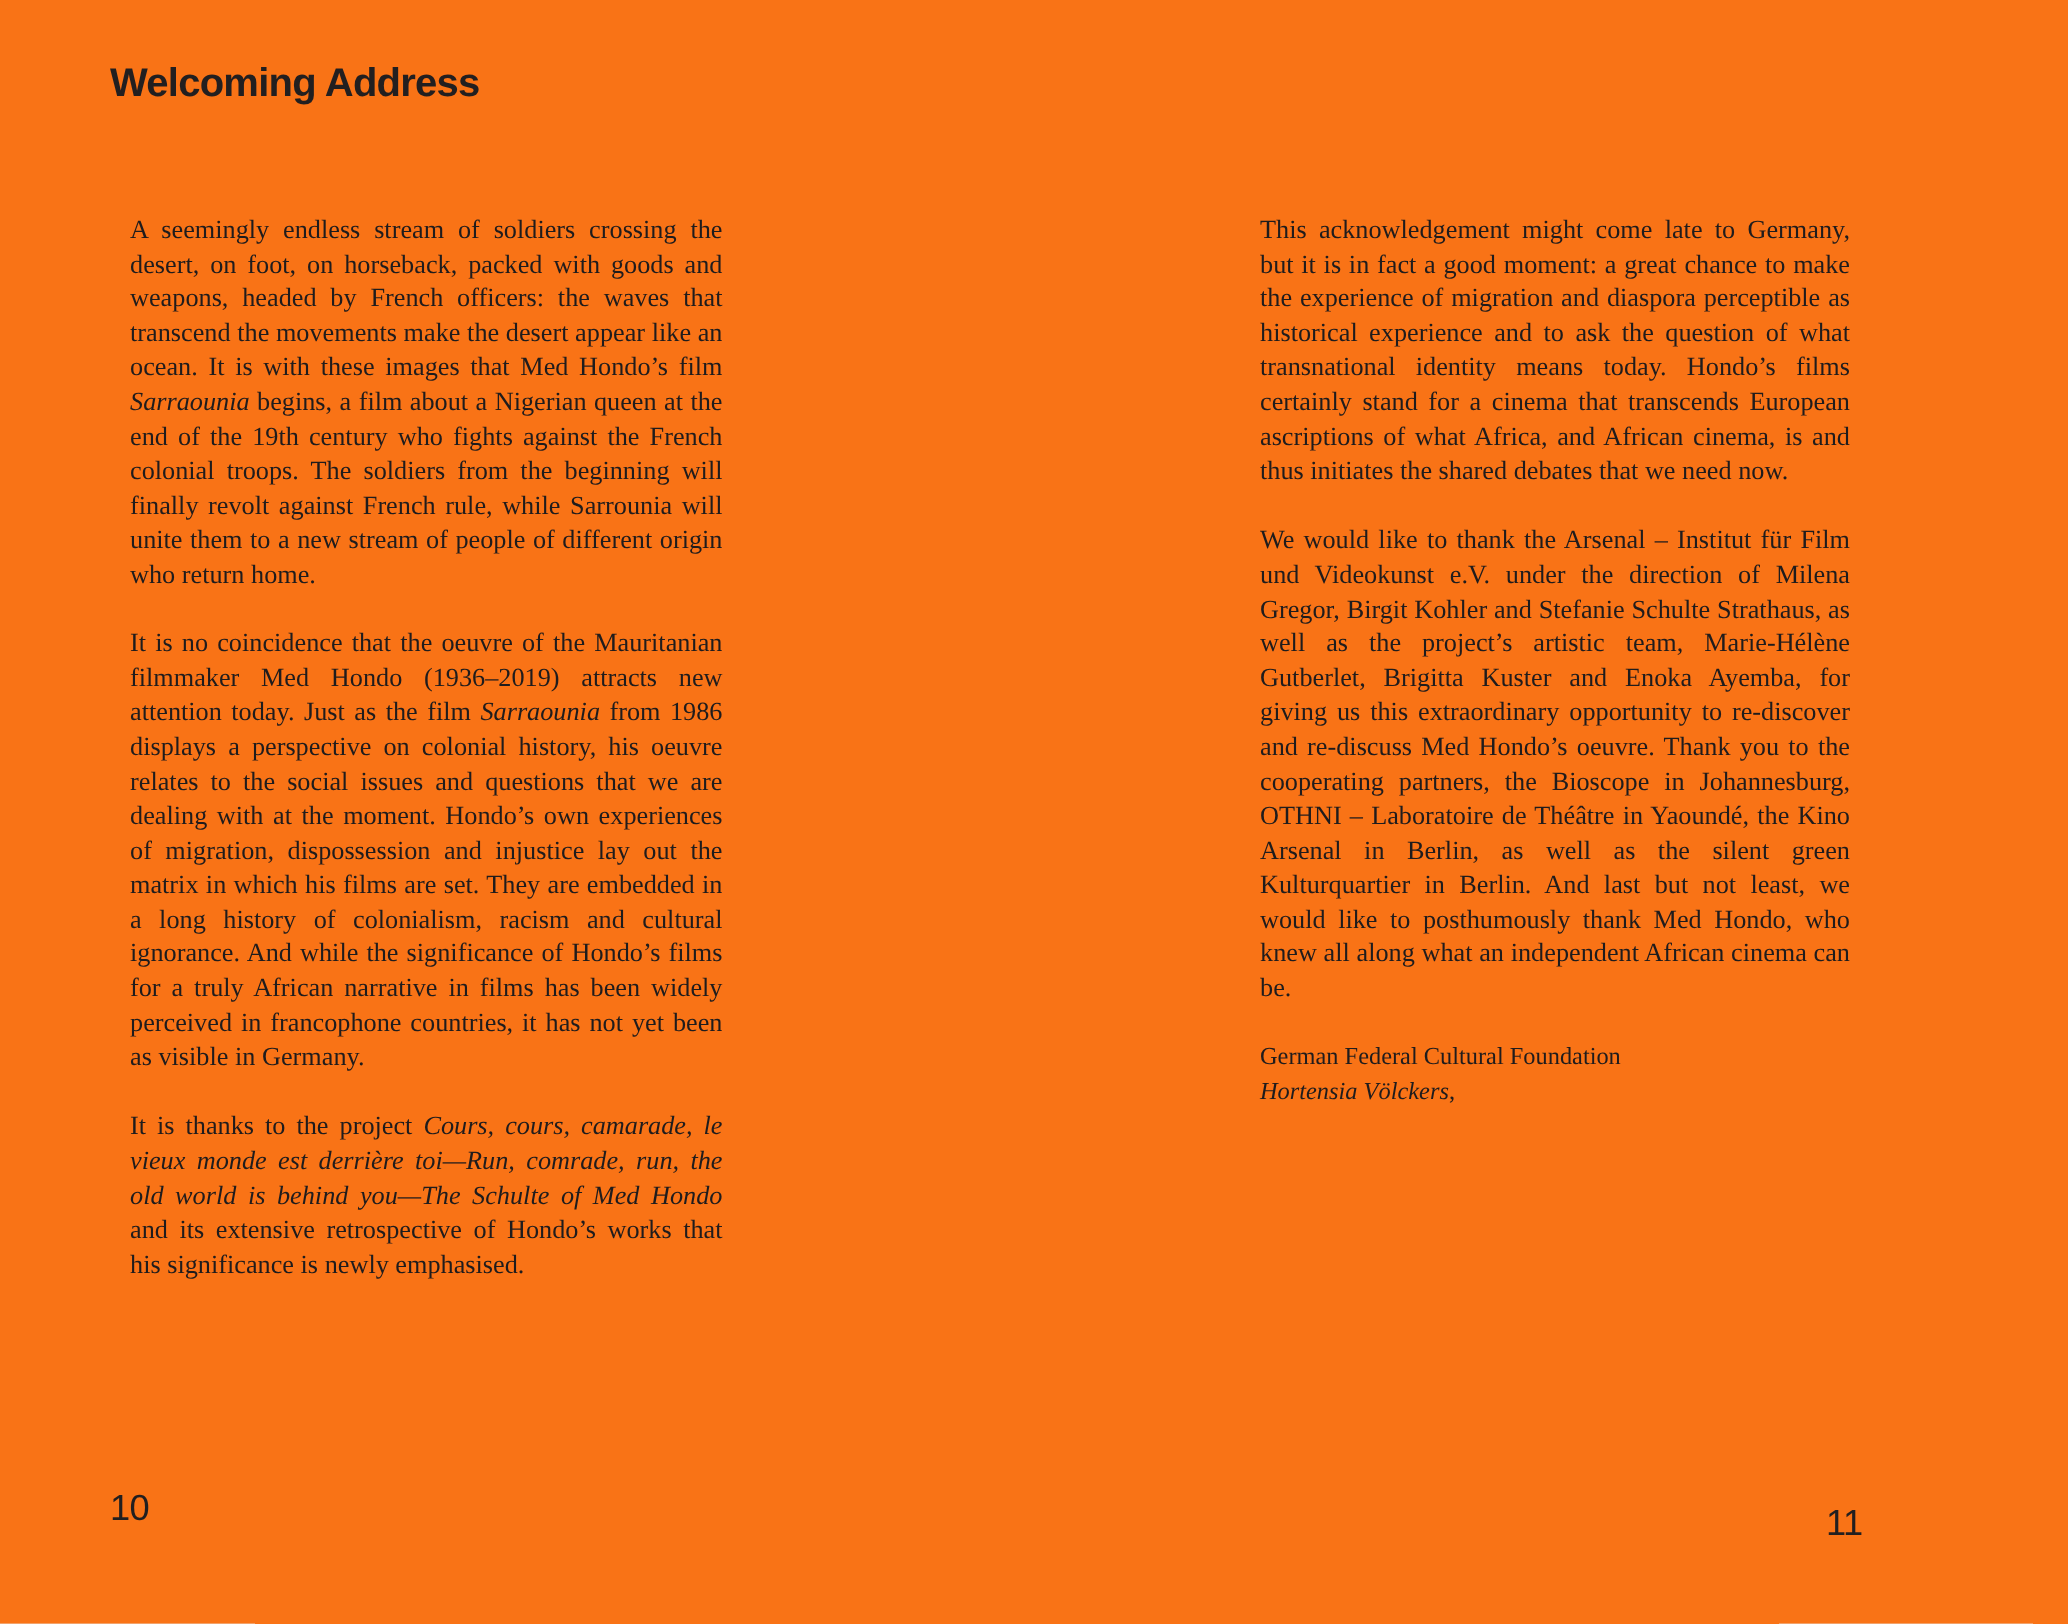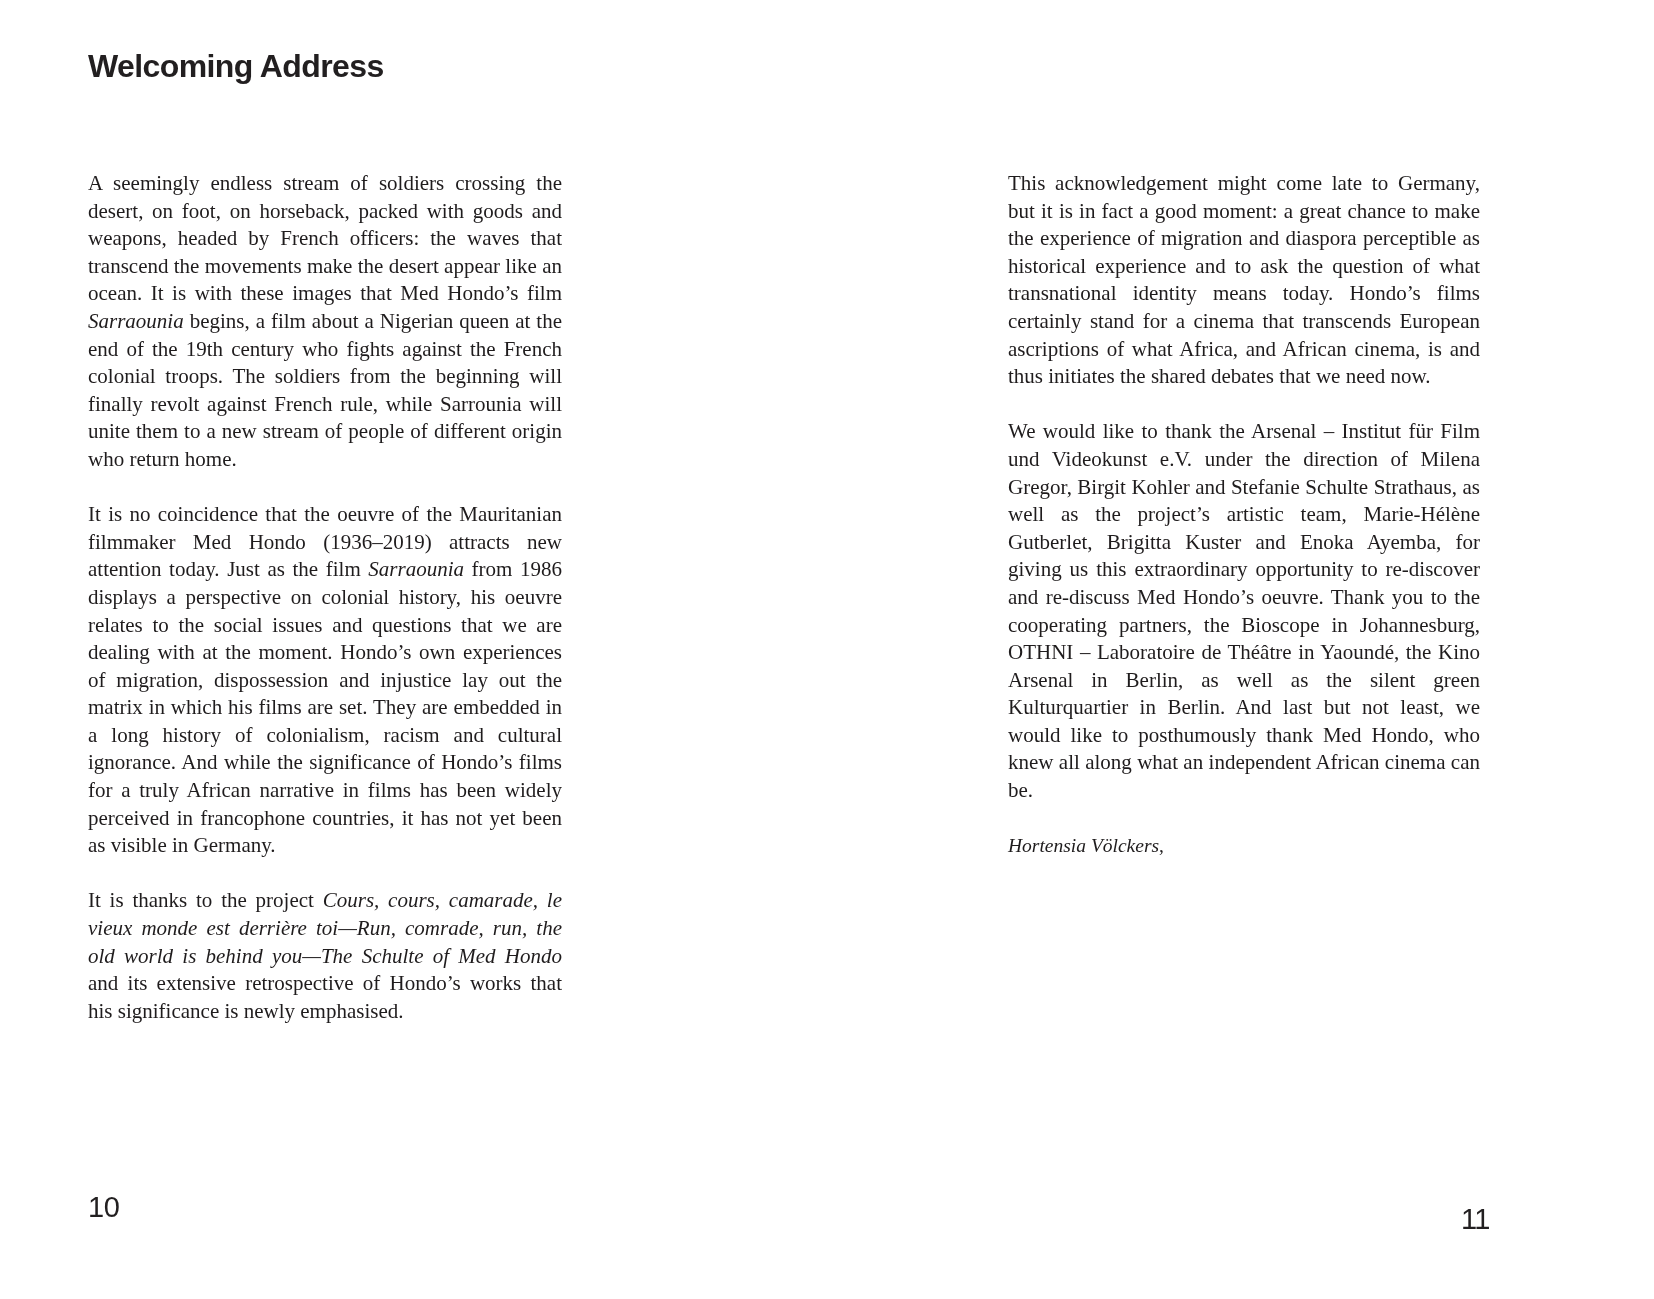--- a/index.html
+++ b/index.html
@@ -4,21 +4,21 @@
 <style>
   html, body {
     margin: 0;
     padding: 0;
     background: #e8e8e8;
   }
   .spread {
     position: relative;
     width: 1654px;
     height: 1299px;
-    background: #ffffff;
+    background: #f97316;
     overflow: hidden;
     margin: 0 auto;
   }
   .title {
     position: absolute;
     left: 88px;
     top: 48px;
     margin: 0;
     font-family: "Liberation Sans", sans-serif;
     font-weight: 700;
@@ -28,21 +28,21 @@
   }
   .col {
     position: absolute;
     top: 170px;
     font-family: "Liberation Serif", serif;
     font-size: 21px;
     line-height: 27.6px;
     text-align: justify;
     color: #1f1c1d;
   }
-  .col-left  { left: 88px;   width: 474px; }
+  .col-left  { left: 104px;   width: 474px; }
   .col-right { left: 1008px; width: 472px; }
   .body-para {
     margin: 0 0 27.6px 0;
   }
   .signature .sig-line {
     margin: 0;
     font-size: 19.5px;
     line-height: 27.4px;
     text-align: left;
   }
@@ -71,20 +71,21 @@
       <p class="body-para"><span>It is no coincidence that the oeuvre of the Mauritanian filmmaker Med Hondo (1936–2019) attracts new attention today. Just as the film </span><i>Sarraounia</i><span> from 1986 displays a perspective on colonial history, his oeuvre relates to the social issues and questions that we are dealing with at the moment. Hondo’s own experiences of migration, dispossession and injustice lay out the matrix in which his films are set. They are embedded in a long history of colonialism, racism and cultural ignorance. And while the significance of Hondo’s films for a truly African narrative in films has been widely perceived in francophone countries, it has not yet been as visible in Germany.</span></p>
       <p class="body-para"><span>It is thanks to the project </span><i>Cours, cours, camarade, le vieux monde est derrière toi—Run, comrade, run, the old world is behind you—The Schulte of Med Hondo</i><span> and its extensive retrospective of Hondo’s works that his significance is newly emphasised.</span></p>
     </div>
 
   <div class="col col-right">
     <div>
         <p class="body-para"><span>This acknowledgement might come late to Germany, but it is in fact a good moment: a great chance to make the experience of migration and diaspora perceptible as historical experience and to ask the question of what transnational identity means today. Hondo’s films certainly stand for a cinema that transcends European ascriptions of what Africa, and African cinema, is and thus initiates the shared debates that we need now.</span></p>
         <p class="body-para"><span>We would like to thank the Arsenal – Institut für Film und Videokunst e.V. under the direction of Milena Gregor, Birgit Kohler and Stefanie Schulte Strathaus, as well as the project’s artistic team, Marie-Hélène Gutberlet, Brigitta Kuster and Enoka Ayemba, for giving us this extraordinary opportunity to re-discover and re-discuss Med Hondo’s oeuvre. Thank you to the cooperating partners, the Bioscope in Johannesburg, OTHNI – Laboratoire de Théâtre in Yaoundé, the Kino Arsenal in Berlin, as well as the silent green Kulturquartier in Berlin. And last but not least, we would like to posthumously thank Med Hondo, who knew all along what an independent African cinema can be.</span></p>
       </div>
     <div class="signature">
+        <p class="sig-line"><span>German Federal Cultural Foundation</span></p>
         <p class="sig-line"><i>Hortensia Völckers</i><span>,</span></p>
       </div>
   </div>
 
   <div class="pagenum pagenum-left">10</div>
 
   <div class="pagenum pagenum-right">11</div>
 
 </div>
 

